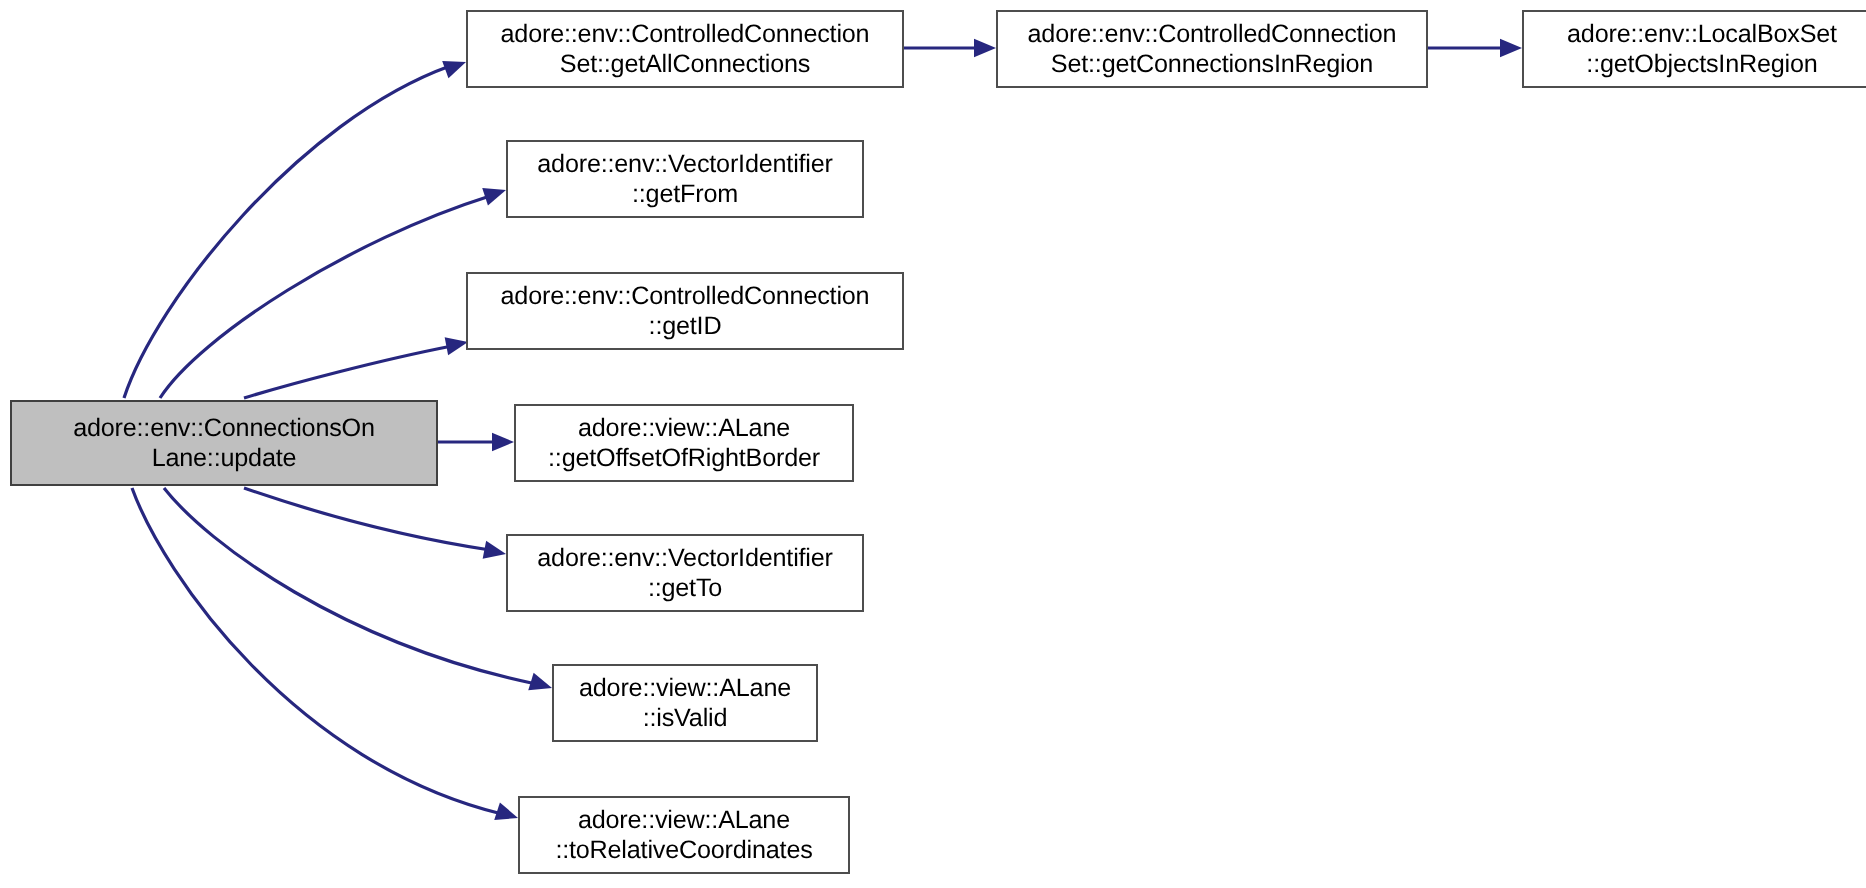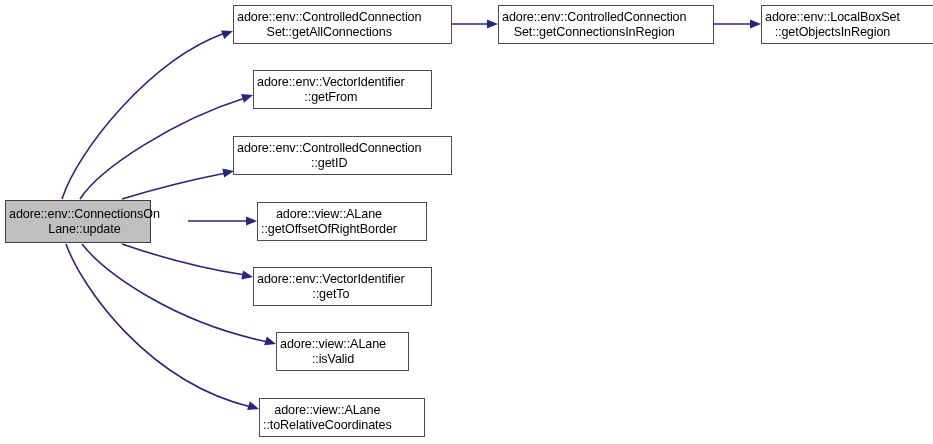--- a/index.html
+++ b/index.html
@@ -23,20 +23,21 @@
     height: 444px;
     pointer-events: none;
   }
   .gnode {
     position: absolute;
     box-sizing: border-box;
     border: 1px solid #4d4d4d;
     background: #ffffff;
     display: flex;
     align-items: center;
+    justify-content: center;
     text-align: center;
     line-height: 1.16;
     font-size: 12.6px;
     color: #000000;
     letter-spacing: -0.1px;
     z-index: 2;
   }
   .gnode.root {
     background: #bfbfbf;
     border: 1px solid #404040;
@@ -85,21 +86,21 @@
         <path d="M 452,24 L 490,24" fill="none" stroke="#27277f" stroke-width="1.6"></path>
         <polygon points="0,0 -11,-4.6 -11,4.6" fill="#27277f" transform="translate(498,24) rotate(0)"></polygon>
       </g>
       <g>
         <path d="M 714,24 L 753,24" fill="none" stroke="#27277f" stroke-width="1.6"></path>
         <polygon points="0,0 -11,-4.6 -11,4.6" fill="#27277f" transform="translate(761,24) rotate(0)"></polygon>
       </g>
     </svg>
 
   <div id="node-layer">
-      <div class="gnode root" style="left: 5px; top: 200px; width: 146px; height: 43px;">
+      <div class="gnode root" style="left: 5px; top: 200px; width: 214px; height: 43px;">
         <span class="label">adore::env::ConnectionsOn
 Lane::update</span>
       </div>
       <div class="gnode" style="left: 233px; top: 5px; width: 219px; height: 39px;">
         <span class="label">adore::env::ControlledConnection
 Set::getAllConnections</span>
       </div>
       <div class="gnode" style="left: 253px; top: 70px; width: 179px; height: 39px;">
         <span class="label">adore::env::VectorIdentifier
 ::getFrom</span>

